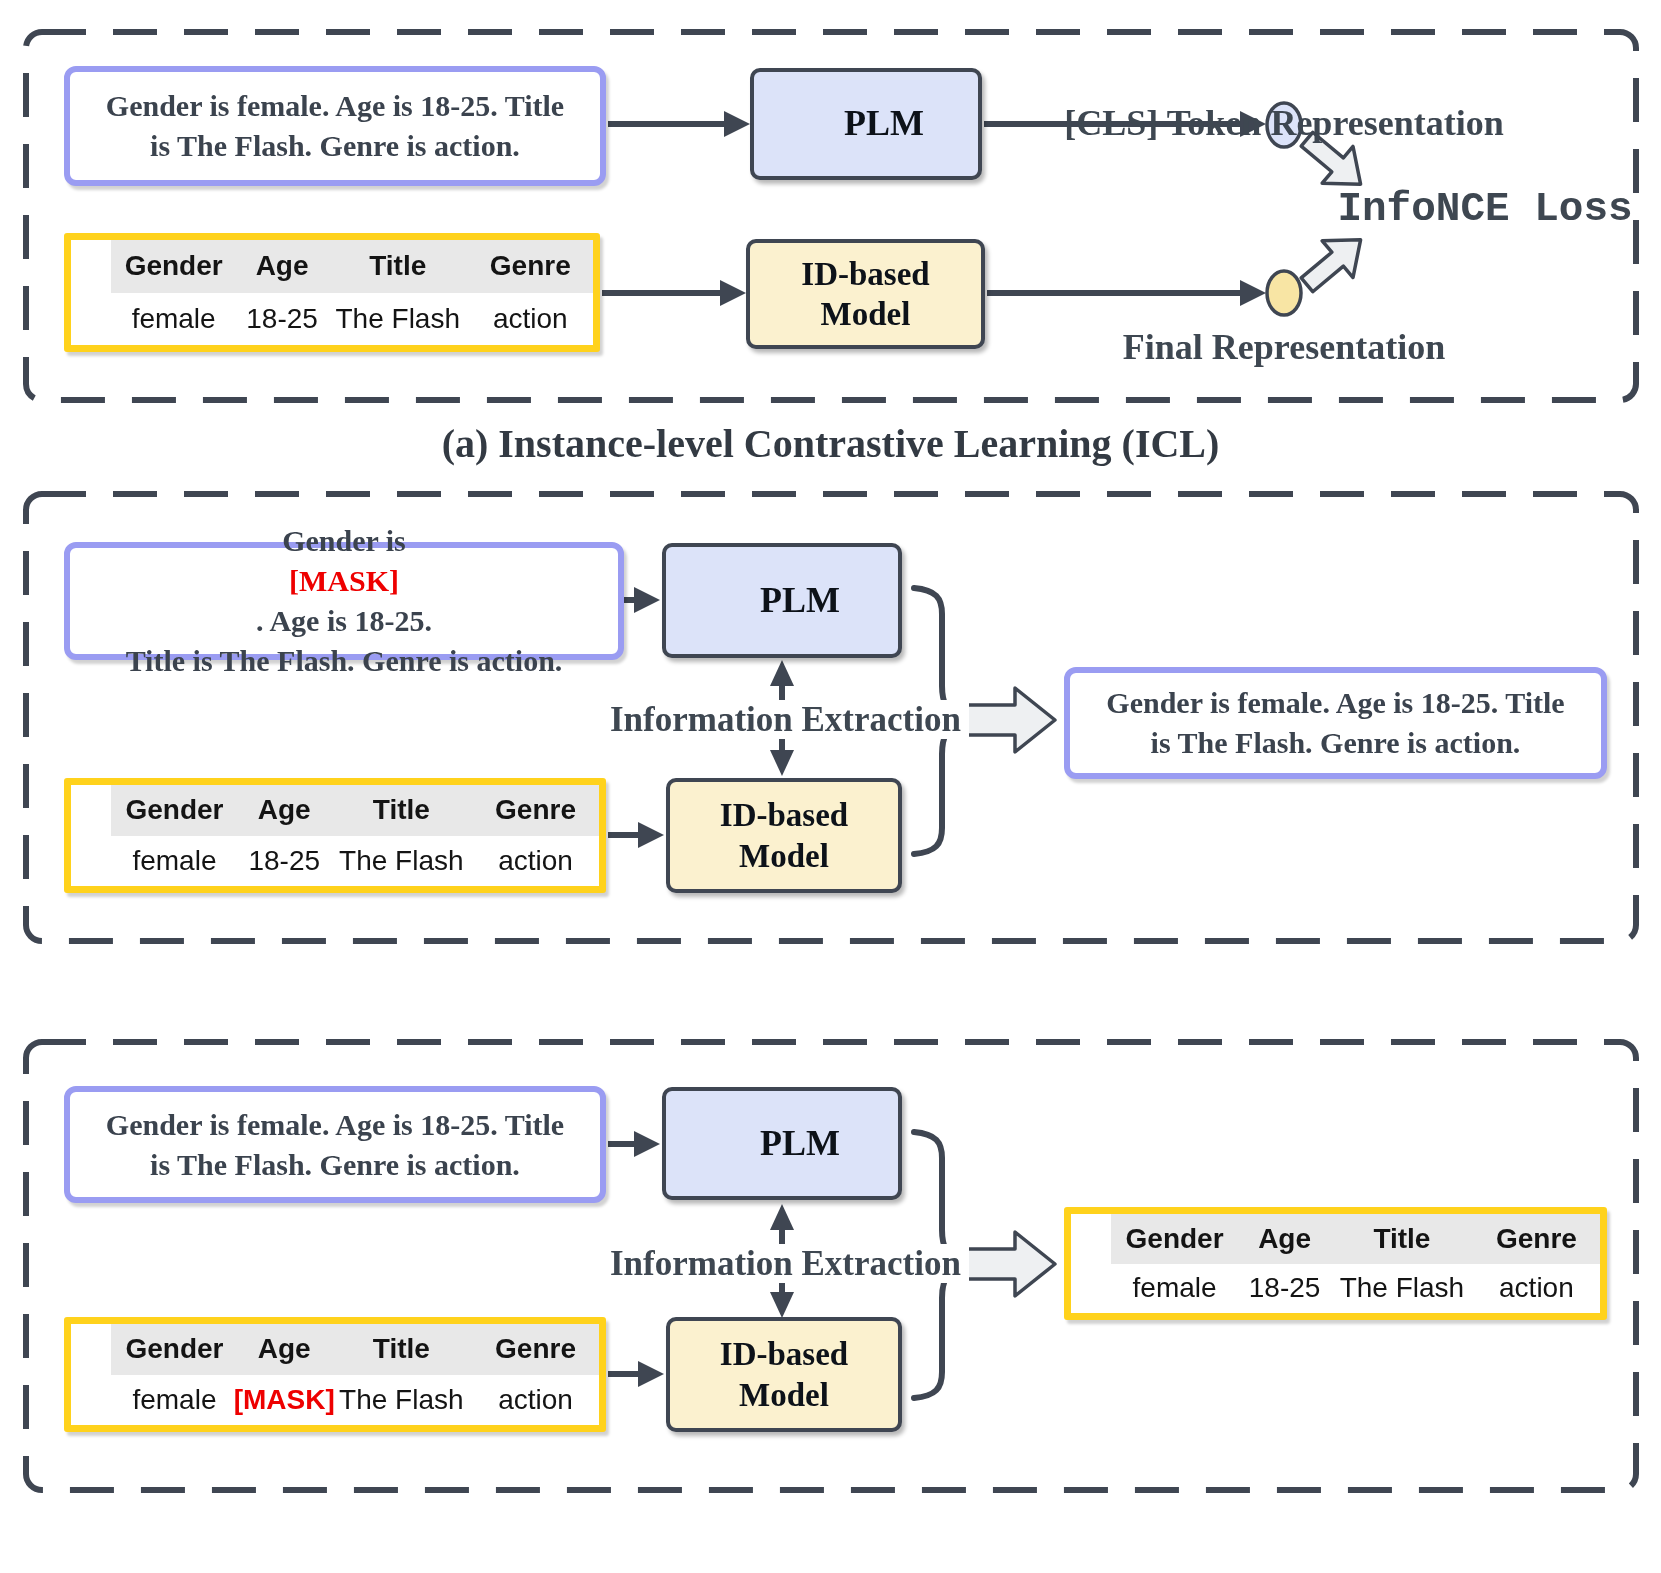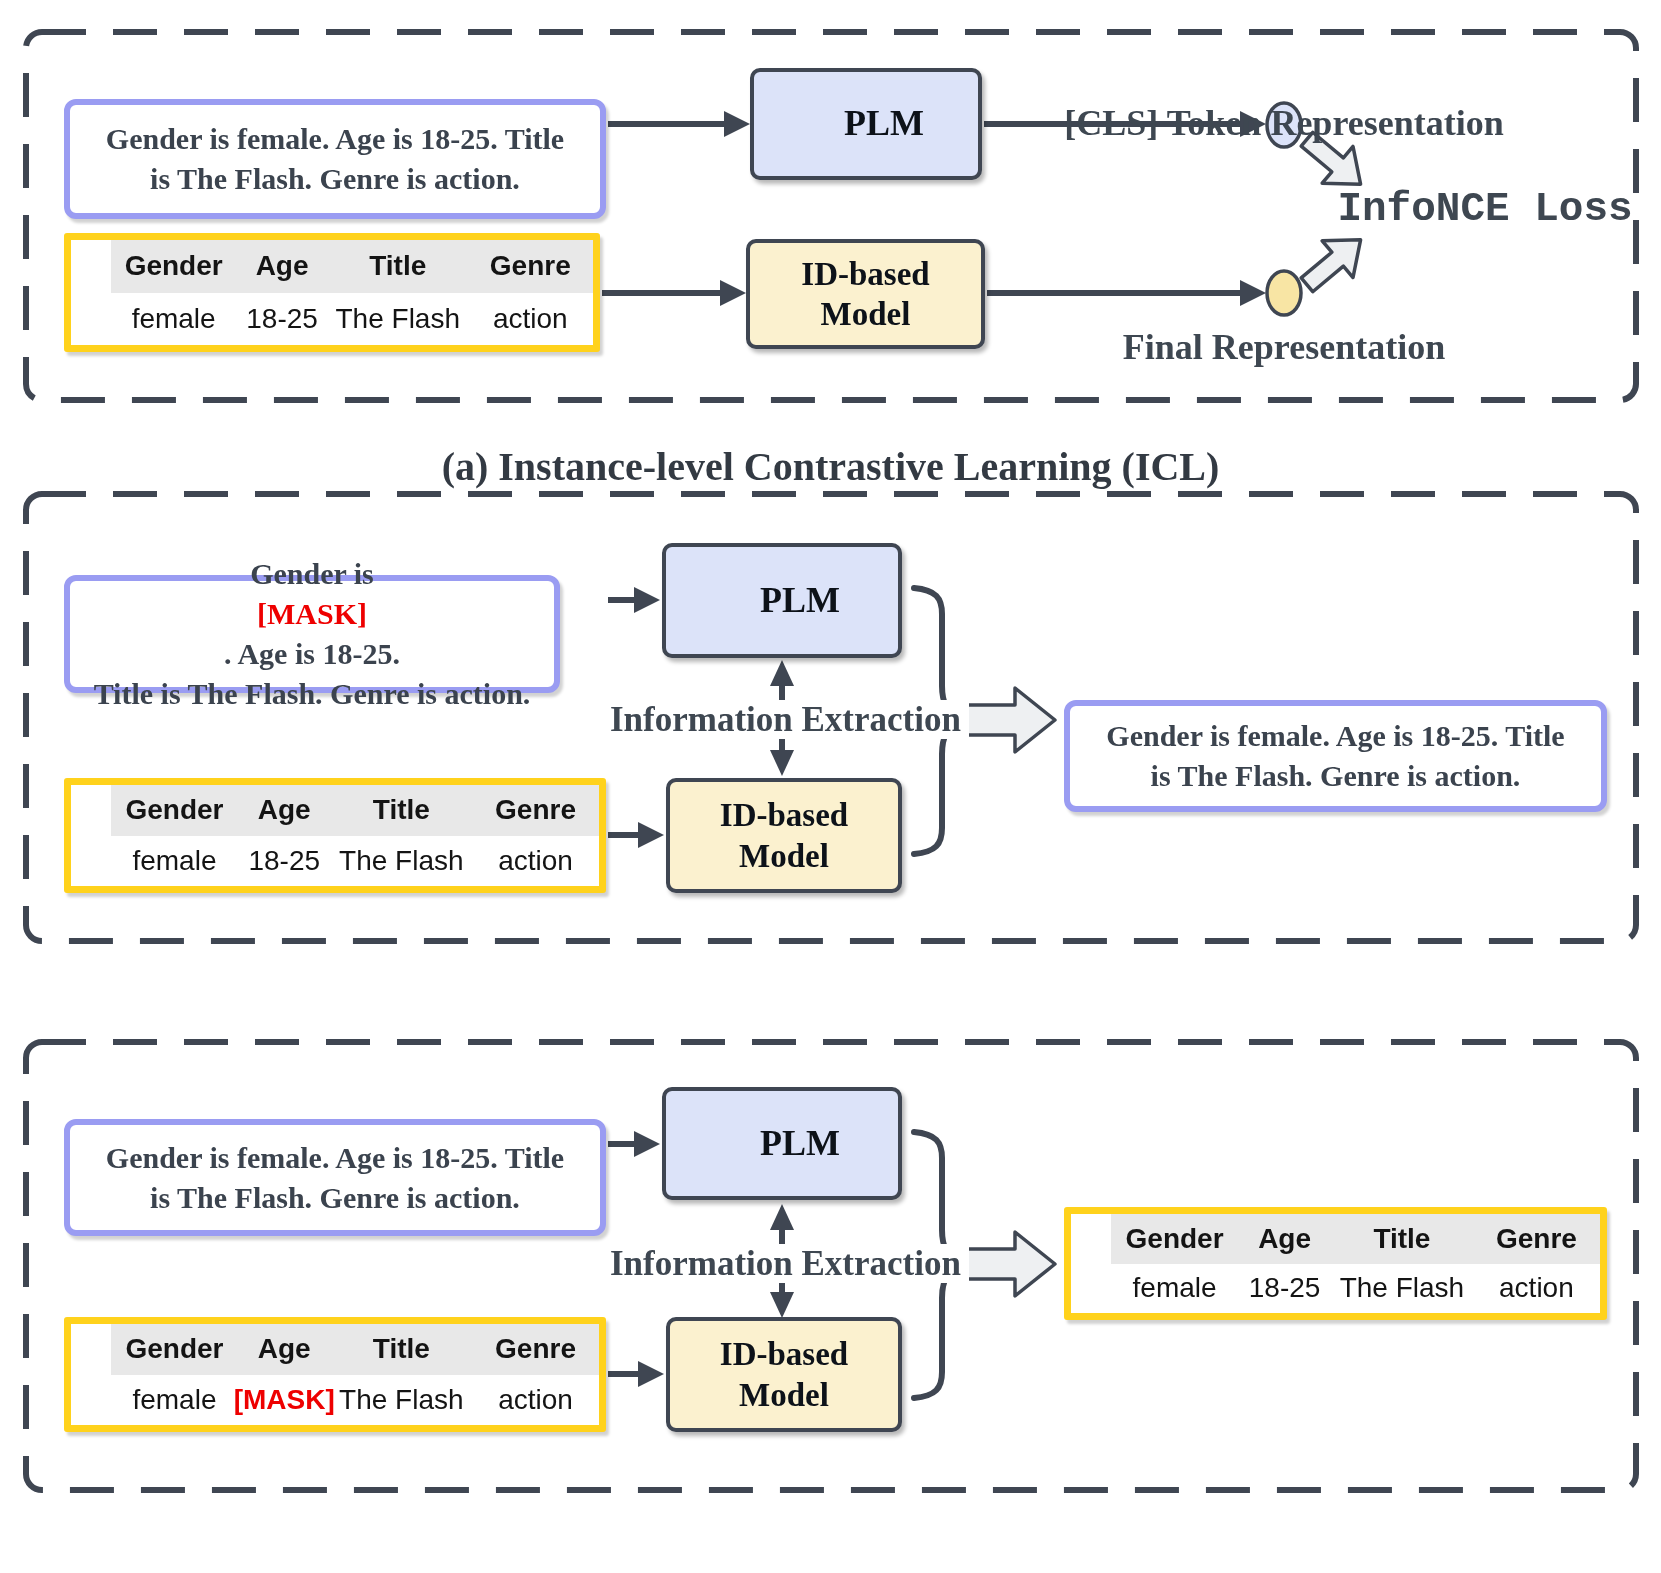--- a/index.html
+++ b/index.html
@@ -7,21 +7,21 @@
     position:relative; width:1661px; height:1573px; background:#ffffff;
     font-family:"Liberation Serif", serif; overflow:hidden;
   }
   #connector-layer { position:absolute; left:0; top:0; z-index:0; }
   .abs { position:absolute; z-index:1; box-sizing:border-box; }
 
   .sentence-box {
     background:#ffffff; border:6px solid #9a9cf2; border-radius:12px;
     display:flex; flex-direction:column; justify-content:center; align-items:center;
     text-align:center; font-weight:bold; font-size:30px; color:#3b434e;
-    line-height:1.33; box-shadow:3px 4px 3px rgba(0,0,0,0.18);margin-top:33px;
+    line-height:1.33; box-shadow:3px 4px 3px rgba(0,0,0,0.18);
   }
   .sentence-box span { white-space:nowrap; display:block; }
 
   .model-box {
     border:4px solid #3f4652; border-radius:10px;
     display:flex; flex-direction:column; justify-content:center; align-items:center;
     font-weight:bold; color:#0d1219; line-height:1.22;
     box-shadow:3px 4px 4px rgba(0,0,0,0.28);
   }
   .plm-box { background:#dce3f9; font-size:36px;padding-left:36px; }
@@ -168,23 +168,23 @@
       <div class="tcell col4">Genre</div>
     </div>
     <div class="trow">
       <div class="tcell col1">female</div>
       <div class="tcell col2">18-25</div>
       <div class="tcell col3">The Flash</div>
       <div class="tcell col4">action</div>
     </div>
   </div>
 
-  <div class="abs caption" style="top:443px;">(a) Instance-level Contrastive Learning (ICL)</div>
-
-  <div class="abs sentence-box" style="left:64px; top:542px; width:496px; height:118px;">
+  <div class="abs caption" style="top:420px;">(a) Instance-level Contrastive Learning (ICL)</div>
+
+  <div class="abs sentence-box" style="left:64px; top:542px; width:560px; height:118px;">
     <span>
         <span>Gender is </span>
         <span class="mask">[MASK]</span>
         <span>. Age is 18-25.</span>
       </span>
     <span>Title is The Flash. Genre is action.</span>
   </div>
 
   <div class="abs model-box plm-box" style="left:662px; top:543px; width:240px; height:115px;">
     <span>PLM</span>

